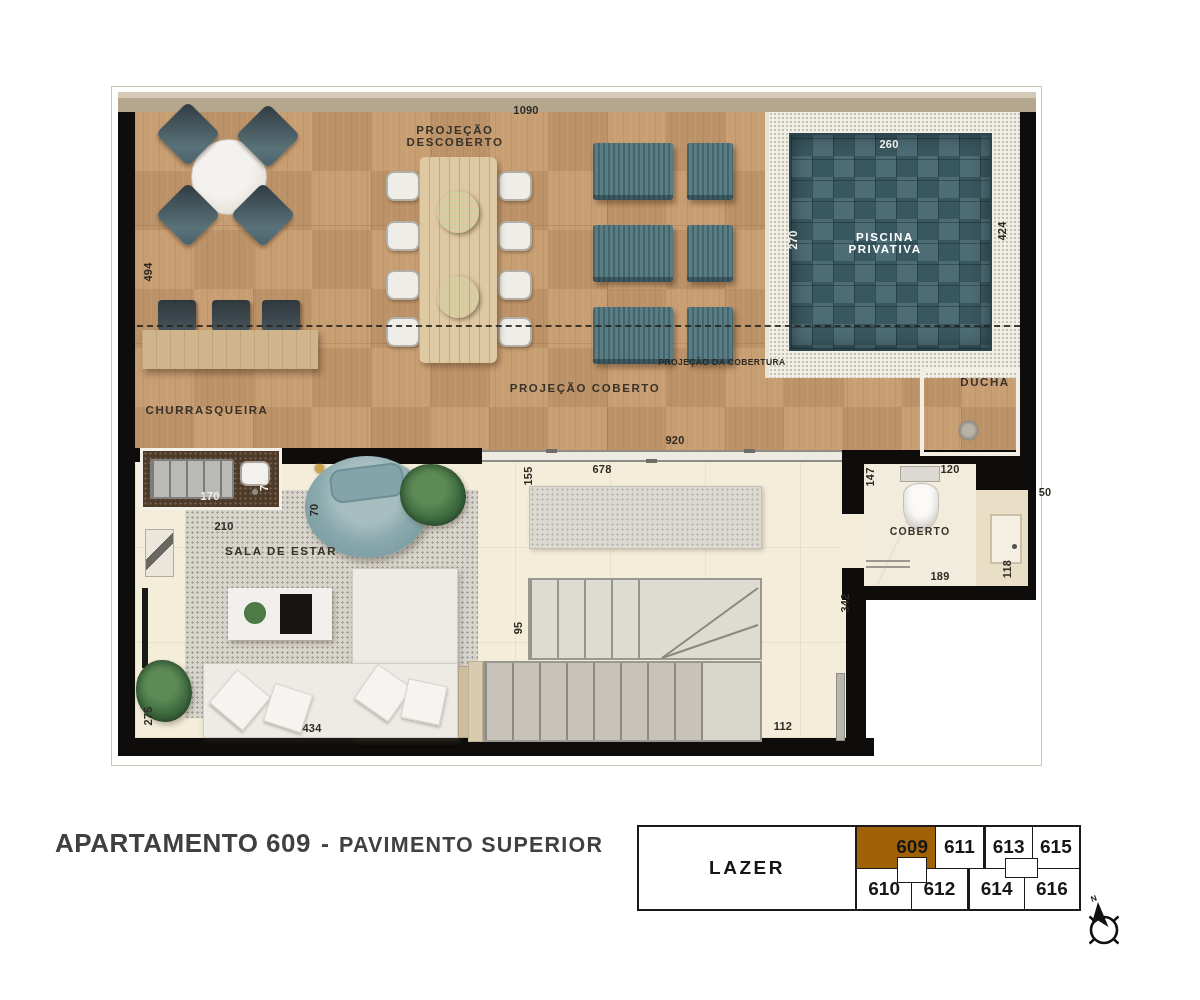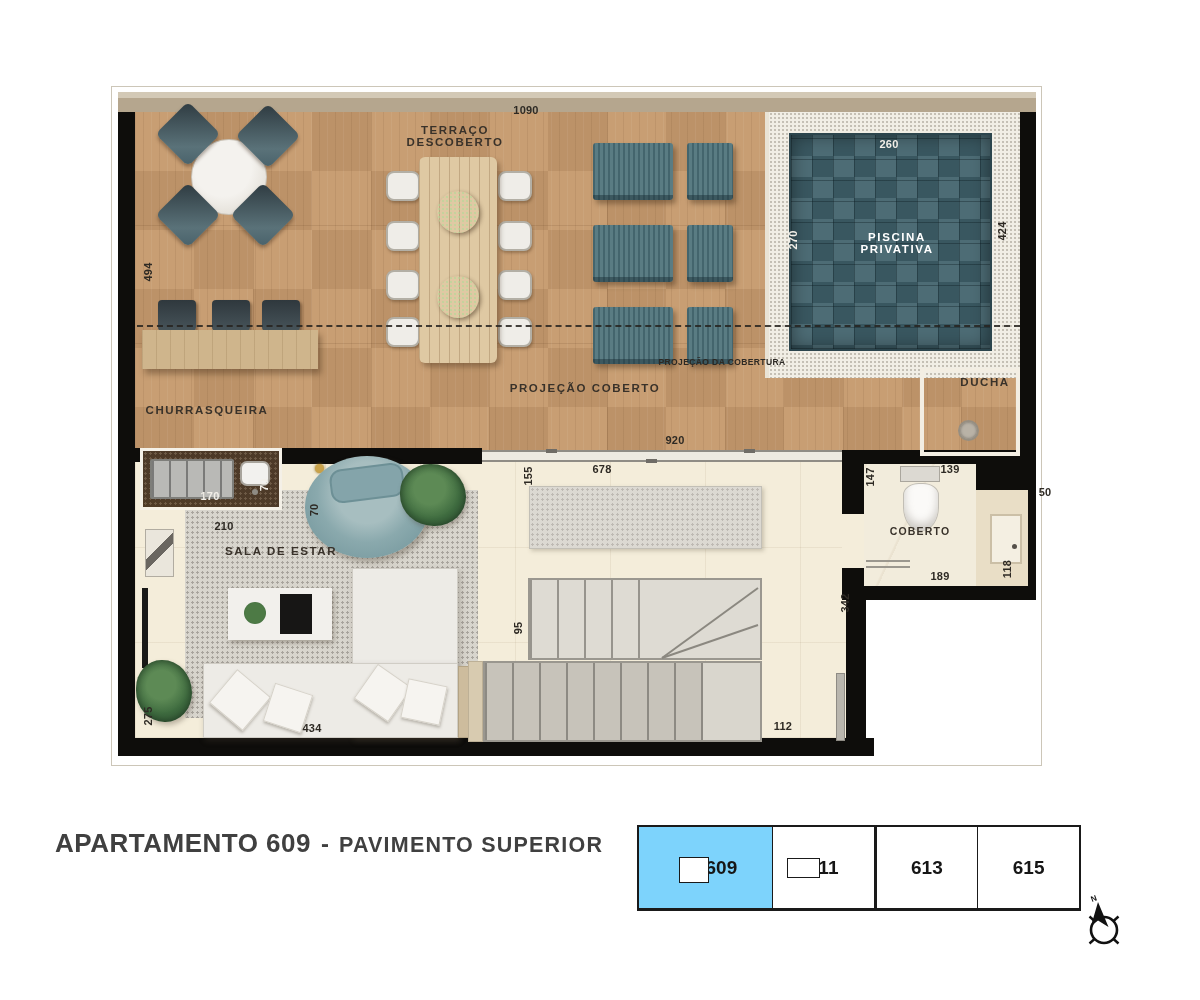--- a/index.html
+++ b/index.html
@@ -144,21 +144,21 @@
   .keyplan{left:637px;top:825px;width:444px;height:86px;border:2px solid #1a1a1a;box-sizing:border-box;display:flex;background:#fff;}
   .kp-lazer{width:216px;border-right:2px solid #1a1a1a;display:flex;align-items:center;justify-content:center;
             font-size:19px;font-weight:700;letter-spacing:2.5px;color:#161616;}
   .kp-grid{flex:1;display:flex;flex-direction:column;position:relative;}
   .kp-row{flex:1;display:flex;}
   .kp-row.top{border-bottom:1.5px solid #1a1a1a;}
   .kp-c{flex:1;display:flex;align-items:center;justify-content:center;font-size:19px;font-weight:700;color:#161616;
         border-left:1.5px solid #1a1a1a;}
   .kp-c.first{border-left:none;}
   .kp-c.thick{border-left-width:3px;}
-  .kp-c.hl{background:#7dd3fc;padding-left:32px;}
+  .kp-c.hl{background:#a16207;padding-left:32px;}
   .notch{position:absolute;background:#fff;border:1.5px solid #1a1a1a;box-sizing:border-box;}
 </style>
 </head>
 <body>
 
 <div class="stage">
 
   <div class="abs outline"></div>
   <div class="abs parapet"></div>
   <div class="abs wood" style="left:135px;top:112px;width:885px;height:350px;"></div>
@@ -257,24 +257,24 @@
       <line x1="132" y1="78" x2="228" y2="8" stroke="#8b8880" stroke-width="2"></line>
       <line x1="132" y1="78" x2="228" y2="45" stroke="#8b8880" stroke-width="2"></line>
     </svg>
   </div>
   <div class="abs stairs-l">
     <div class="treads"></div>
   </div>
   <div class="abs hall-door"></div>
 
   <div class="r" style="left:455px;top:136px;">
-    <span style="display:block;">TERRAÇO</span>
+    <span style="display:block;">PROJEÇÃO</span>
     <span style="display:block;">DESCOBERTO</span>
   </div>
-  <div class="r w" style="left:885px;top:243px;margin-left:12px;">
+  <div class="r w" style="left:885px;top:243px;">
     <span style="display:block;">PISCINA</span>
     <span style="display:block;">PRIVATIVA</span>
   </div>
   <div class="r" style="left:585px;top:388px;">PROJEÇÃO COBERTO</div>
   <div class="r" style="left:207px;top:410px;">CHURRASQUEIRA</div>
   <div class="r" style="left:985px;top:382px;">DUCHA</div>
   <div class="r" style="left:281px;top:551px;">SALA DE ESTAR</div>
   <div class="r small" style="left:920px;top:531px;">COBERTO</div>
   <div class="proj" style="left:722px;top:322px;">PROJEÇÃO DA COBERTURA</div>
 
@@ -288,39 +288,46 @@
   <div class="d" style="left:675px;top:440px;">920</div>
   <div class="d" style="left:602px;top:469px;">678</div>
   <div class="d rot" style="left:528px;top:476px;">155</div>
   <div class="d" style="left:224px;top:526px;">210</div>
   <div class="d rot" style="left:314px;top:510px;">70</div>
   <div class="d" style="left:312px;top:728px;">434</div>
   <div class="d rot" style="left:148px;top:716px;">275</div>
   <div class="d rot" style="left:518px;top:628px;">95</div>
   <div class="d rot" style="left:845px;top:603px;">342</div>
   <div class="d" style="left:783px;top:726px;">112</div>
-  <div class="d" style="left:950px;top:469px;">139</div>
+  <div class="d" style="left:950px;top:469px;">120</div>
   <div class="d rot" style="left:870px;top:477px;">147</div>
   <div class="d" style="left:1045px;top:492px;">50</div>
   <div class="d" style="left:940px;top:576px;">189</div>
   <div class="d rot" style="left:1007px;top:569px;">118</div>
 
   <div class="abs caption">
     <span class="s1">APARTAMENTO 609</span>
     <span class="dash">-</span>
     <span class="s2">PAVIMENTO SUPERIOR</span>
   </div>
 
   <div class="abs keyplan">
+    <div class="kp-lazer">LAZER</div>
     <div class="kp-grid">
       <div class="kp-row top">
         <div class="kp-c first hl">609</div>
         <div class="kp-c">611</div>
         <div class="kp-c thick">613</div>
         <div class="kp-c">615</div>
+      </div>
+      <div class="kp-row">
+        <div class="kp-c first">610</div>
+        <div class="kp-c">612</div>
+        <div class="kp-c thick">614</div>
+        <div class="kp-c">616</div>
       </div>
       <div class="notch" style="left:40px;top:30px;width:30px;height:26px;"></div>
       <div class="notch" style="left:148px;top:31px;width:33px;height:20px;"></div>
     </div>
   </div>
 
   <svg class="abs" style="left:1082px;top:894px;" width="46" height="62" viewBox="0 0 46 62">
     <circle cx="22" cy="36" r="13" fill="none" stroke="#111" stroke-width="2.6"></circle>
     <line x1="31.5" y1="27" x2="36.5" y2="22.5" stroke="#111" stroke-width="2.4"></line>
     <line x1="31.5" y1="45" x2="36.5" y2="49.5" stroke="#111" stroke-width="2.4"></line>

